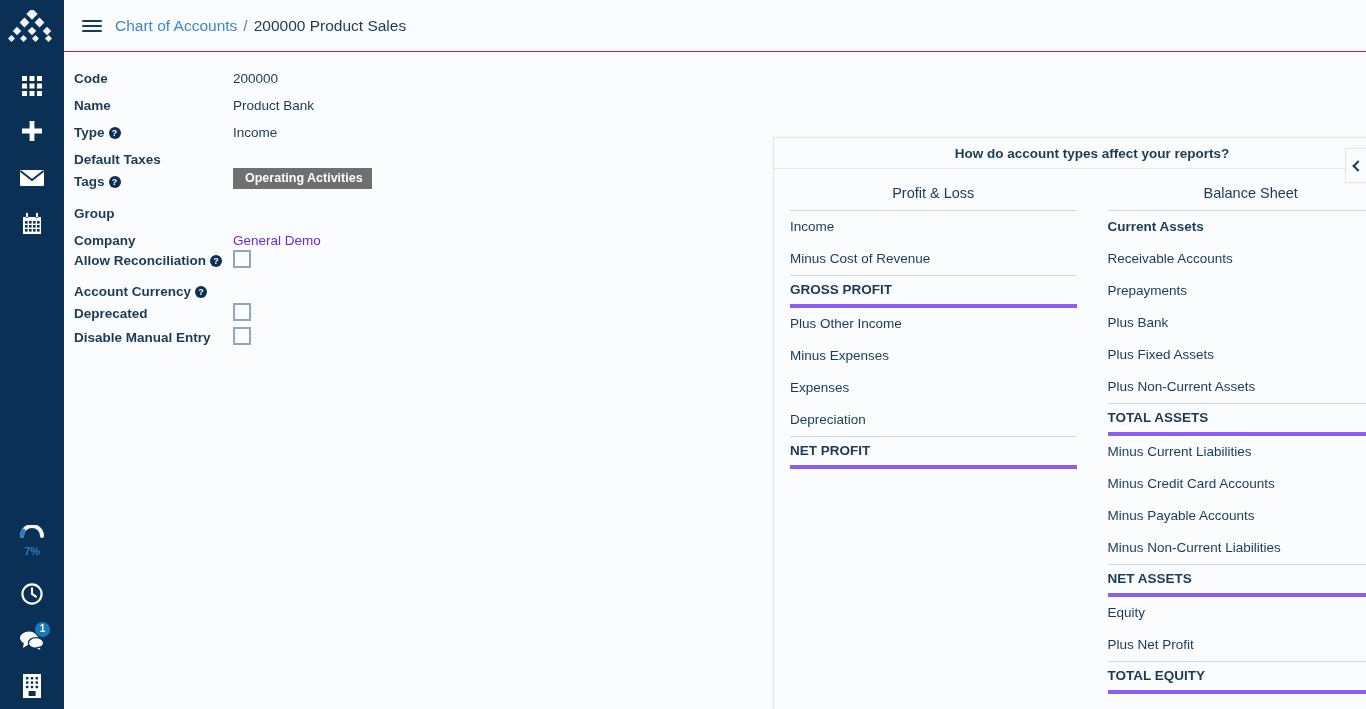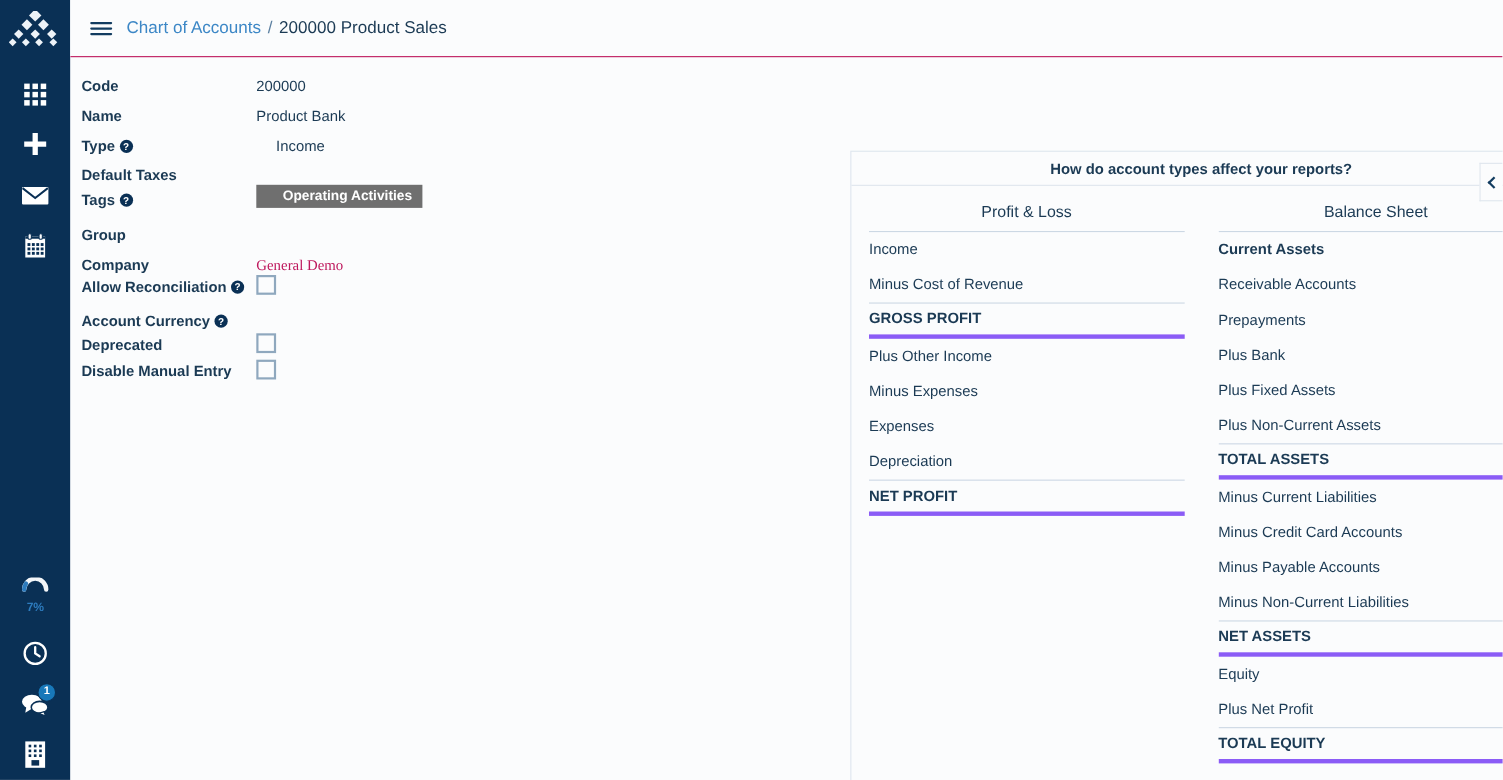--- a/index.html
+++ b/index.html
@@ -89,35 +89,35 @@
   .frow { display: flex; align-items: flex-start; min-height: 20px; }
   .flabel {
     width: 159px; flex: 0 0 159px;
     color: #1b3a54; font-size: 13.5px; font-weight: bold;
     line-height: 18px;
     padding-top: 2px;
   }
   .fval {
     color: #1b3a54; font-size: 13.5px; line-height: 18px; padding-top: 2px;
   }
-  .fval.link { color: #be185d; cursor: pointer; font-family: Liberation Serif, serif; }
+  .fval.link { color: #6d28d9; cursor: pointer; }
   .help {
     display: inline-block;
     width: 12px; height: 12px; border-radius: 50%;
     background: #0a3055; color: #fff;
     font-size: 9px; font-weight: bold;
     text-align: center; line-height: 12px;
     margin-left: 4px; vertical-align: 1px;
     cursor: pointer;
   }
   .tag {
     display: inline-block;
     background: #6f6f6f; color: #ffffff;
     font-size: 12.5px; font-weight: bold;
-    padding: 3px 9px 4px 24px;
+    padding: 3px 9px 4px 12px;
     line-height: 14px;
     cursor: pointer;
   }
   .cbox {
     width: 18px; height: 18px;
     border: 2px solid #8fa8be;
     background: #fbfcfd;
     cursor: pointer;
   }
 
@@ -339,21 +339,21 @@
         <div class="frow" style="height:27px;">
           <div class="flabel">Code</div>
           <div class="fval">200000</div>
         </div>
 
         <div class="frow" style="height:27px;">
           <div class="flabel">Name</div>
           <div class="fval">Product Bank</div>
         </div>
 
-        <div class="frow" style="height:27px;gap:18px;">
+        <div class="frow" style="height:27px;">
           <div class="flabel"><span>Type</span><span class="help">?</span></div>
           <div class="fval">Income</div>
         </div>
 
         <div class="frow" style="height:22px;">
           <div class="flabel">Default Taxes</div>
           <div class="fval"></div>
         </div>
 
         <div class="frow" style="height:32px;">

